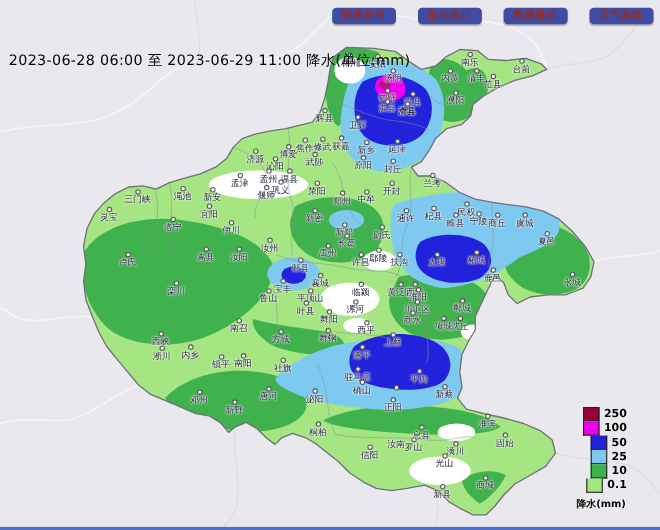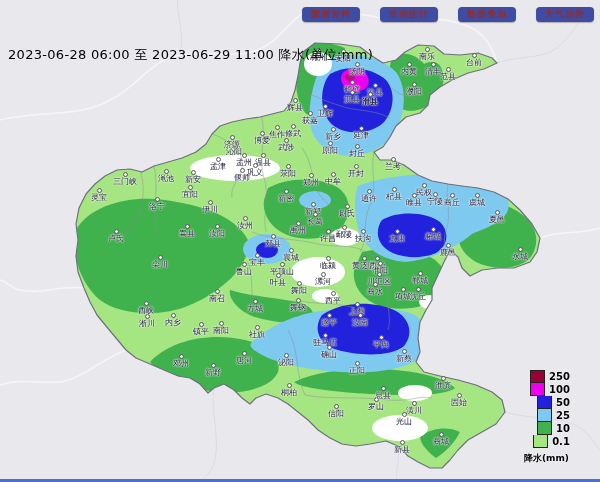--- a/index.html
+++ b/index.html
@@ -181,37 +181,37 @@
         <span class="nm">辉县</span>
       </div>
       <div class="station" style="left: 333px; top: 127px;">
         <span class="dot"></span>
         <span class="nm">新乡</span>
       </div>
       <div class="station" style="left: 361px; top: 126px;">
         <span class="dot"></span>
         <span class="nm">延津</span>
       </div>
-      <div class="station" style="left: 310px; top: 111px;">
+      <div class="station" style="left: 310px; top: 123px;">
         <span class="dot"></span>
         <span class="nm">获嘉</span>
       </div>
       <div class="station" style="left: 293px; top: 124px;">
         <span class="dot"></span>
         <span class="nm">修武</span>
       </div>
       <div class="station" style="left: 277px; top: 125px;">
         <span class="dot"></span>
         <span class="nm">焦作</span>
       </div>
       <div class="station" style="left: 262px; top: 131px;">
         <span class="dot"></span>
         <span class="nm">博爱</span>
       </div>
-      <div class="station" style="left: 234px; top: 142px;">
+      <div class="station" style="left: 250px; top: 142px;">
         <span class="dot"></span>
         <span class="nm">沁阳</span>
       </div>
       <div class="station" style="left: 286px; top: 138px;">
         <span class="dot"></span>
         <span class="nm">武陟</span>
       </div>
       <div class="station" style="left: 263px; top: 153px;">
         <span class="dot"></span>
         <span class="nm">温县</span>
@@ -473,21 +473,21 @@
         <span class="nm">上蔡</span>
       </div>
       <div class="station" style="left: 329px; top: 313px;">
         <span class="dot"></span>
         <span class="nm">遂平</span>
       </div>
       <div class="station" style="left: 325px; top: 333px;">
         <span class="dot"></span>
         <span class="nm">驻马店</span>
       </div>
-      <div class="station" style="left: 360px; top: 313px;">
+      <div class="station" style="left: 360px; top: 350px; gap: 44px;">
         <span class="dot"></span>
         <span class="nm">汝南</span>
       </div>
       <div class="station" style="left: 381px; top: 335px;">
         <span class="dot"></span>
         <span class="nm">平舆</span>
       </div>
       <div class="station" style="left: 404px; top: 349px;">
         <span class="dot"></span>
         <span class="nm">新蔡</span>

